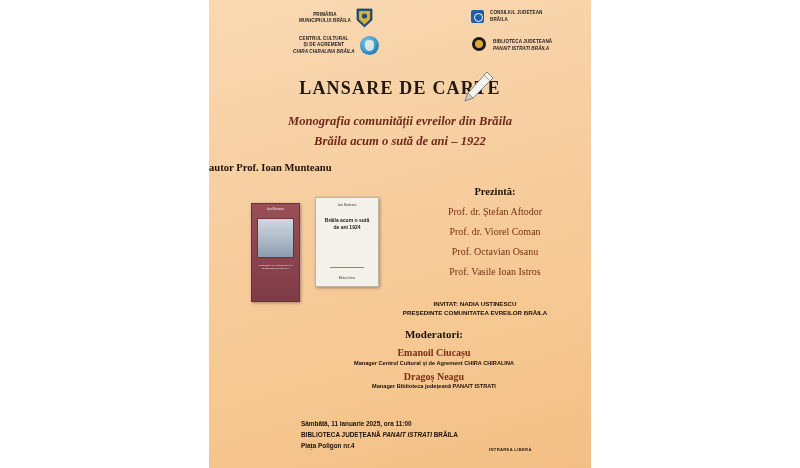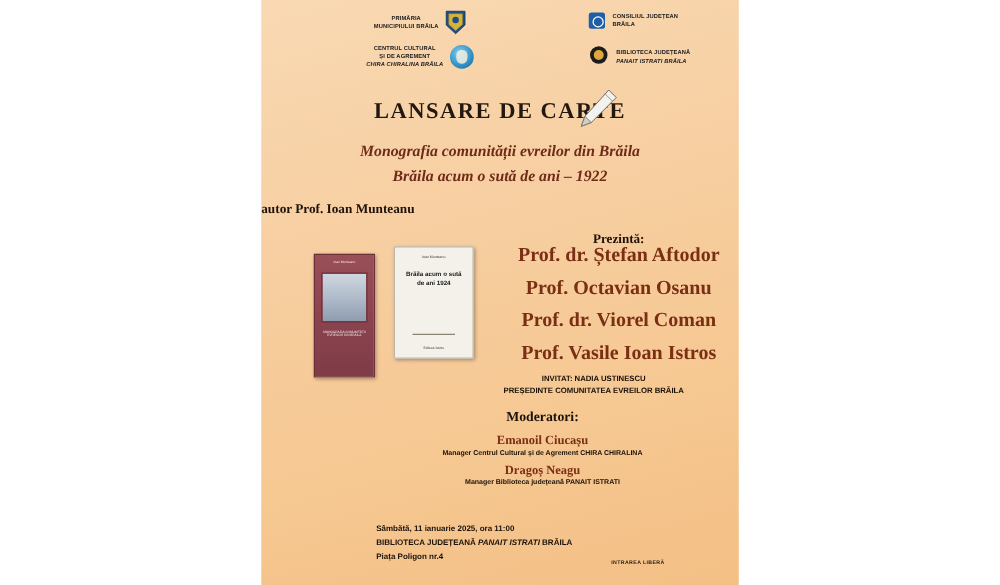--- a/index.html
+++ b/index.html
@@ -247,25 +247,26 @@
     left: 190px;
     top: 186px;
     width: 192px;
     text-align: center;
   }
   .presenters .lead {
     font-family: "Liberation Serif", serif;
     font-weight: bold;
     font-size: 10.5px;
     color: #1d120a;
+    margin-bottom: 10px;
   }
   .presenters .name {
     font-family: "Liberation Serif", serif;
-    font-weight: bold;
-    font-size: 16px;
+    font-weight: normal;
+    font-size: 10px;
     color: #7a2f14;
     line-height: 1.0;
     margin-bottom: 10px;
   }
   .invited {
     position: absolute;
     left: 150px;
     top: 300px;
     width: 232px;
     text-align: center;
@@ -401,22 +402,22 @@
         <div class="b2-top">Ioan Munteanu</div>
         <div class="b2-title">Brăila acum o sută de ani 1924</div>
         <div class="b2-line"></div>
         <div class="b2-bot">Editura Istros</div>
       </div>
     </div>
 
     <div class="presenters">
       <div class="lead">Prezintă:</div>
       <div class="name">Prof. dr. Ștefan Aftodor</div>
+      <div class="name">Prof. dr. Viorel Coman</div>
       <div class="name">Prof. Octavian Osanu</div>
-      <div class="name">Prof. dr. Viorel Coman</div>
       <div class="name">Prof. Vasile Ioan Istros</div>
     </div>
 
     <div class="invited">
       <div>INVITAT: NADIA USTINESCU</div>
       <div>PREȘEDINTE COMUNITATEA EVREILOR BRĂILA</div>
     </div>
 
     <div class="moderators">
       <div class="head">Moderatori:</div>

